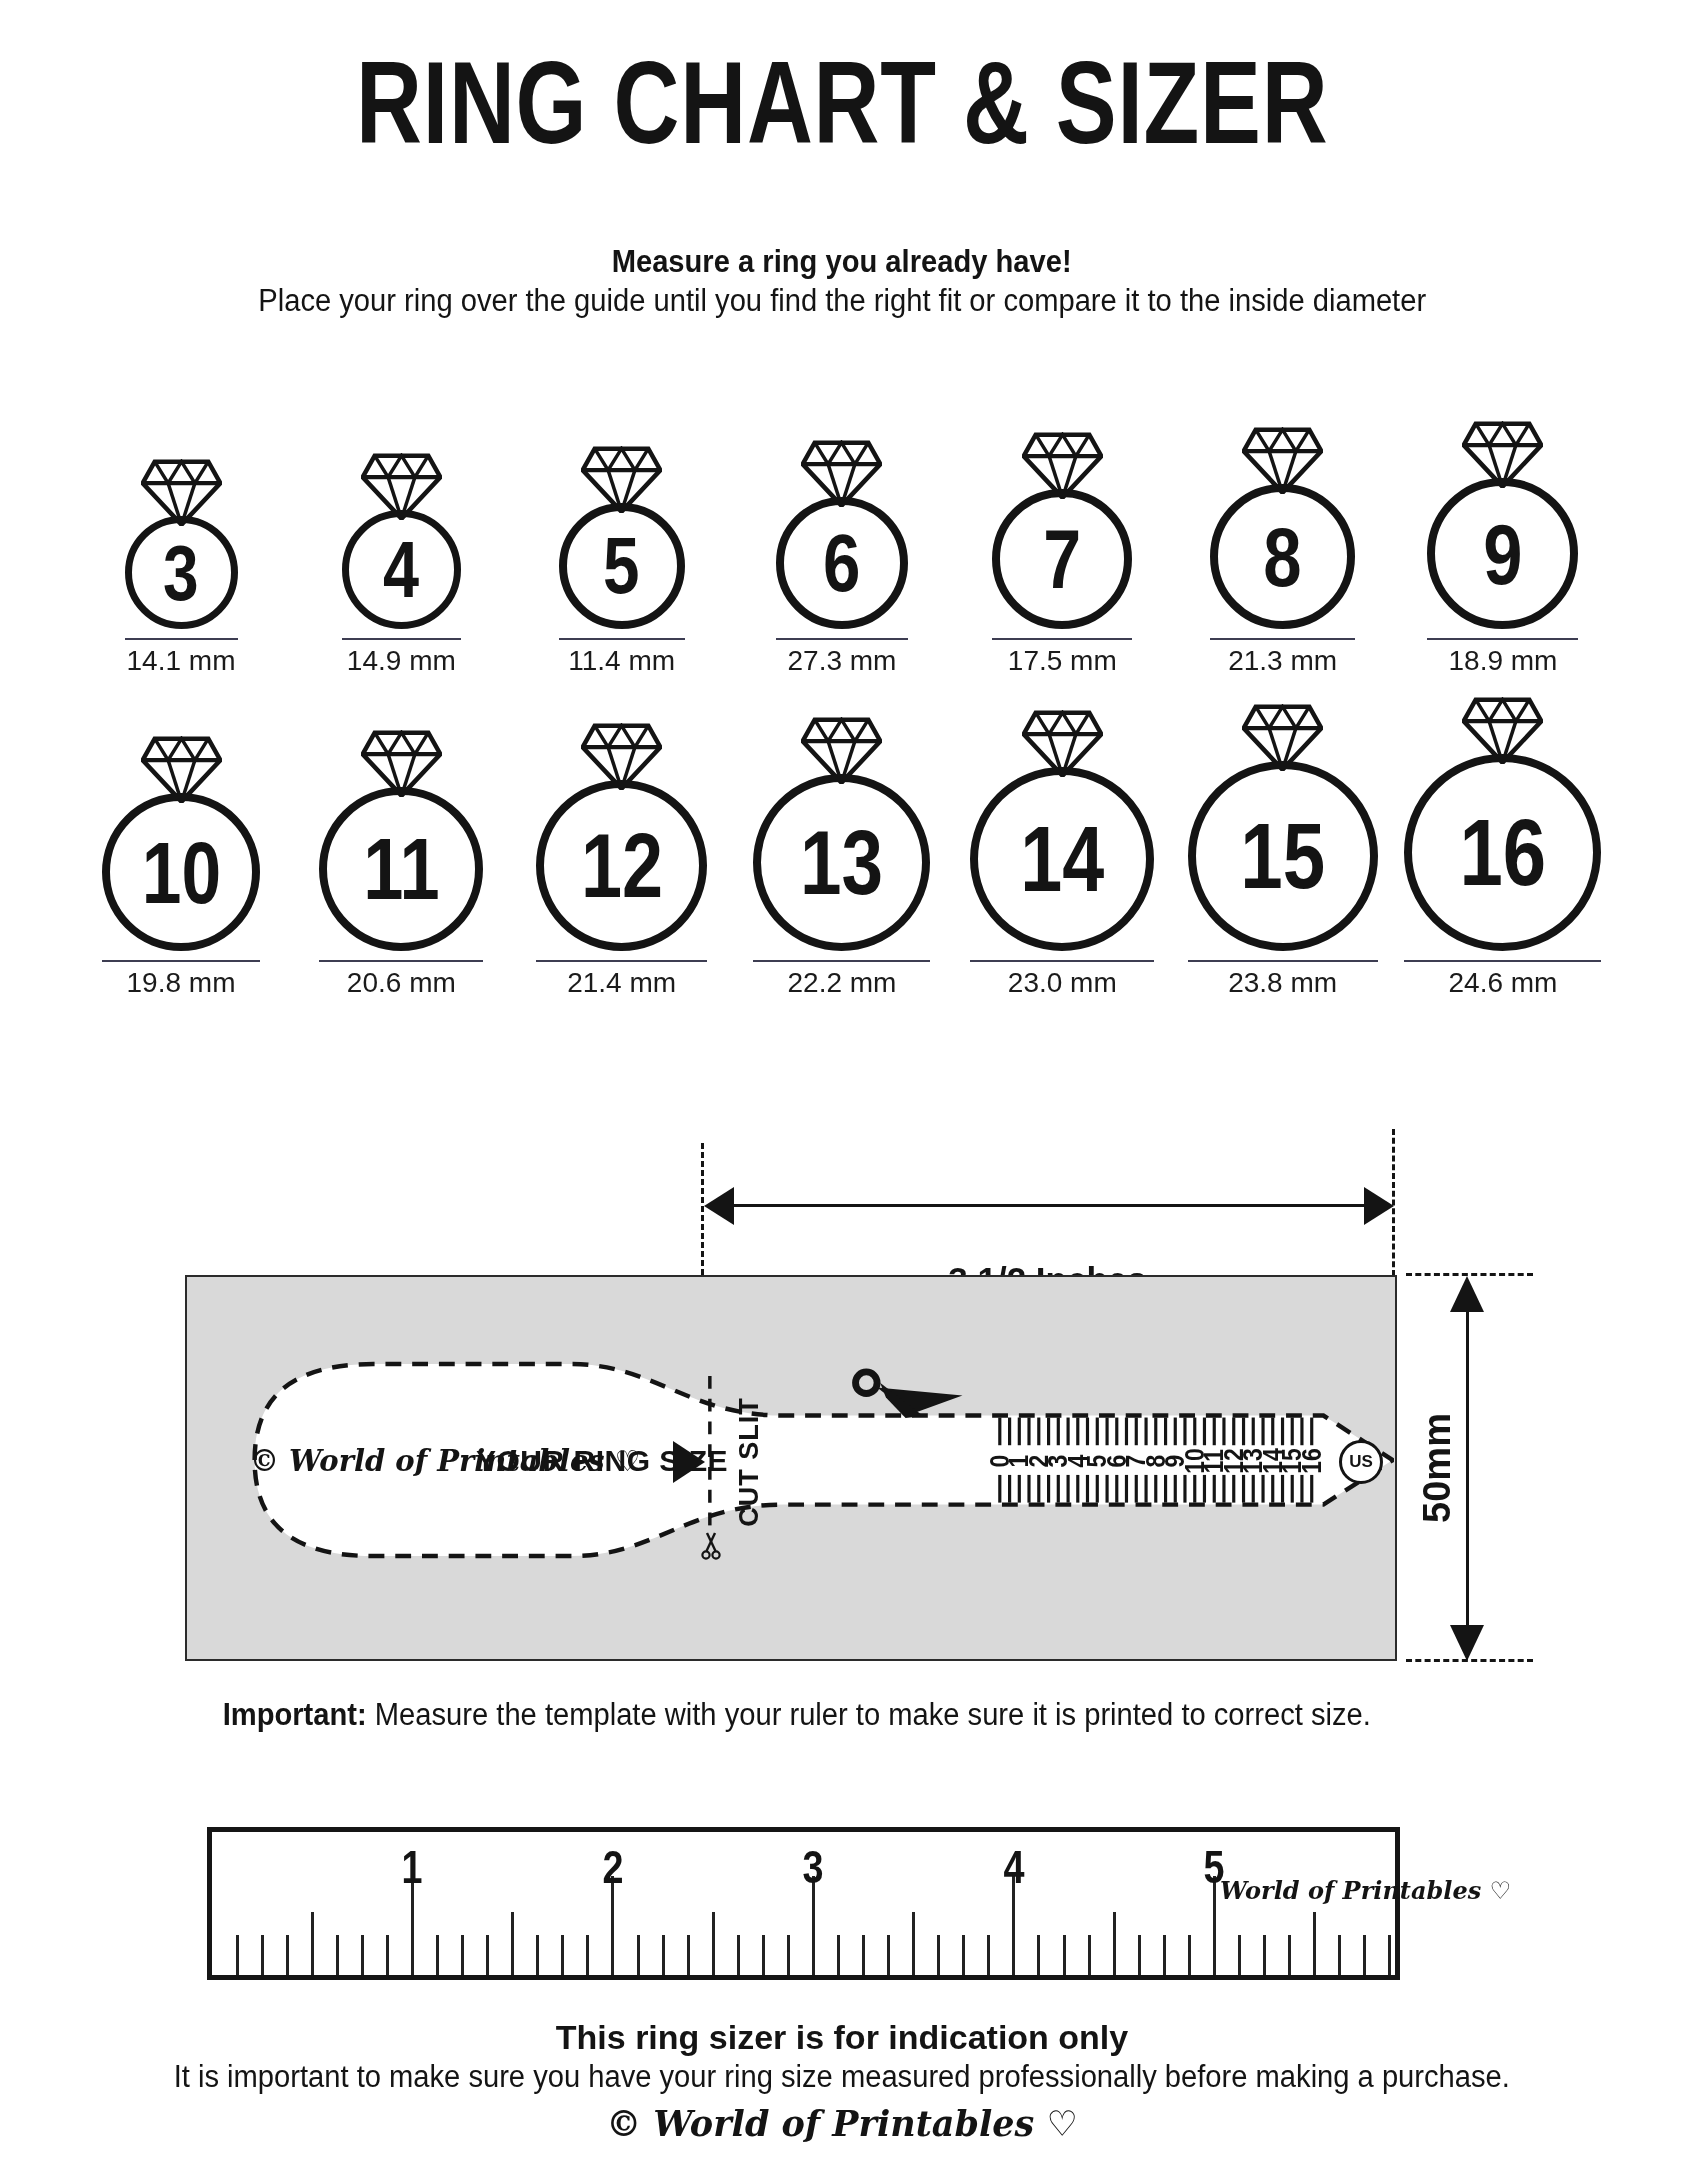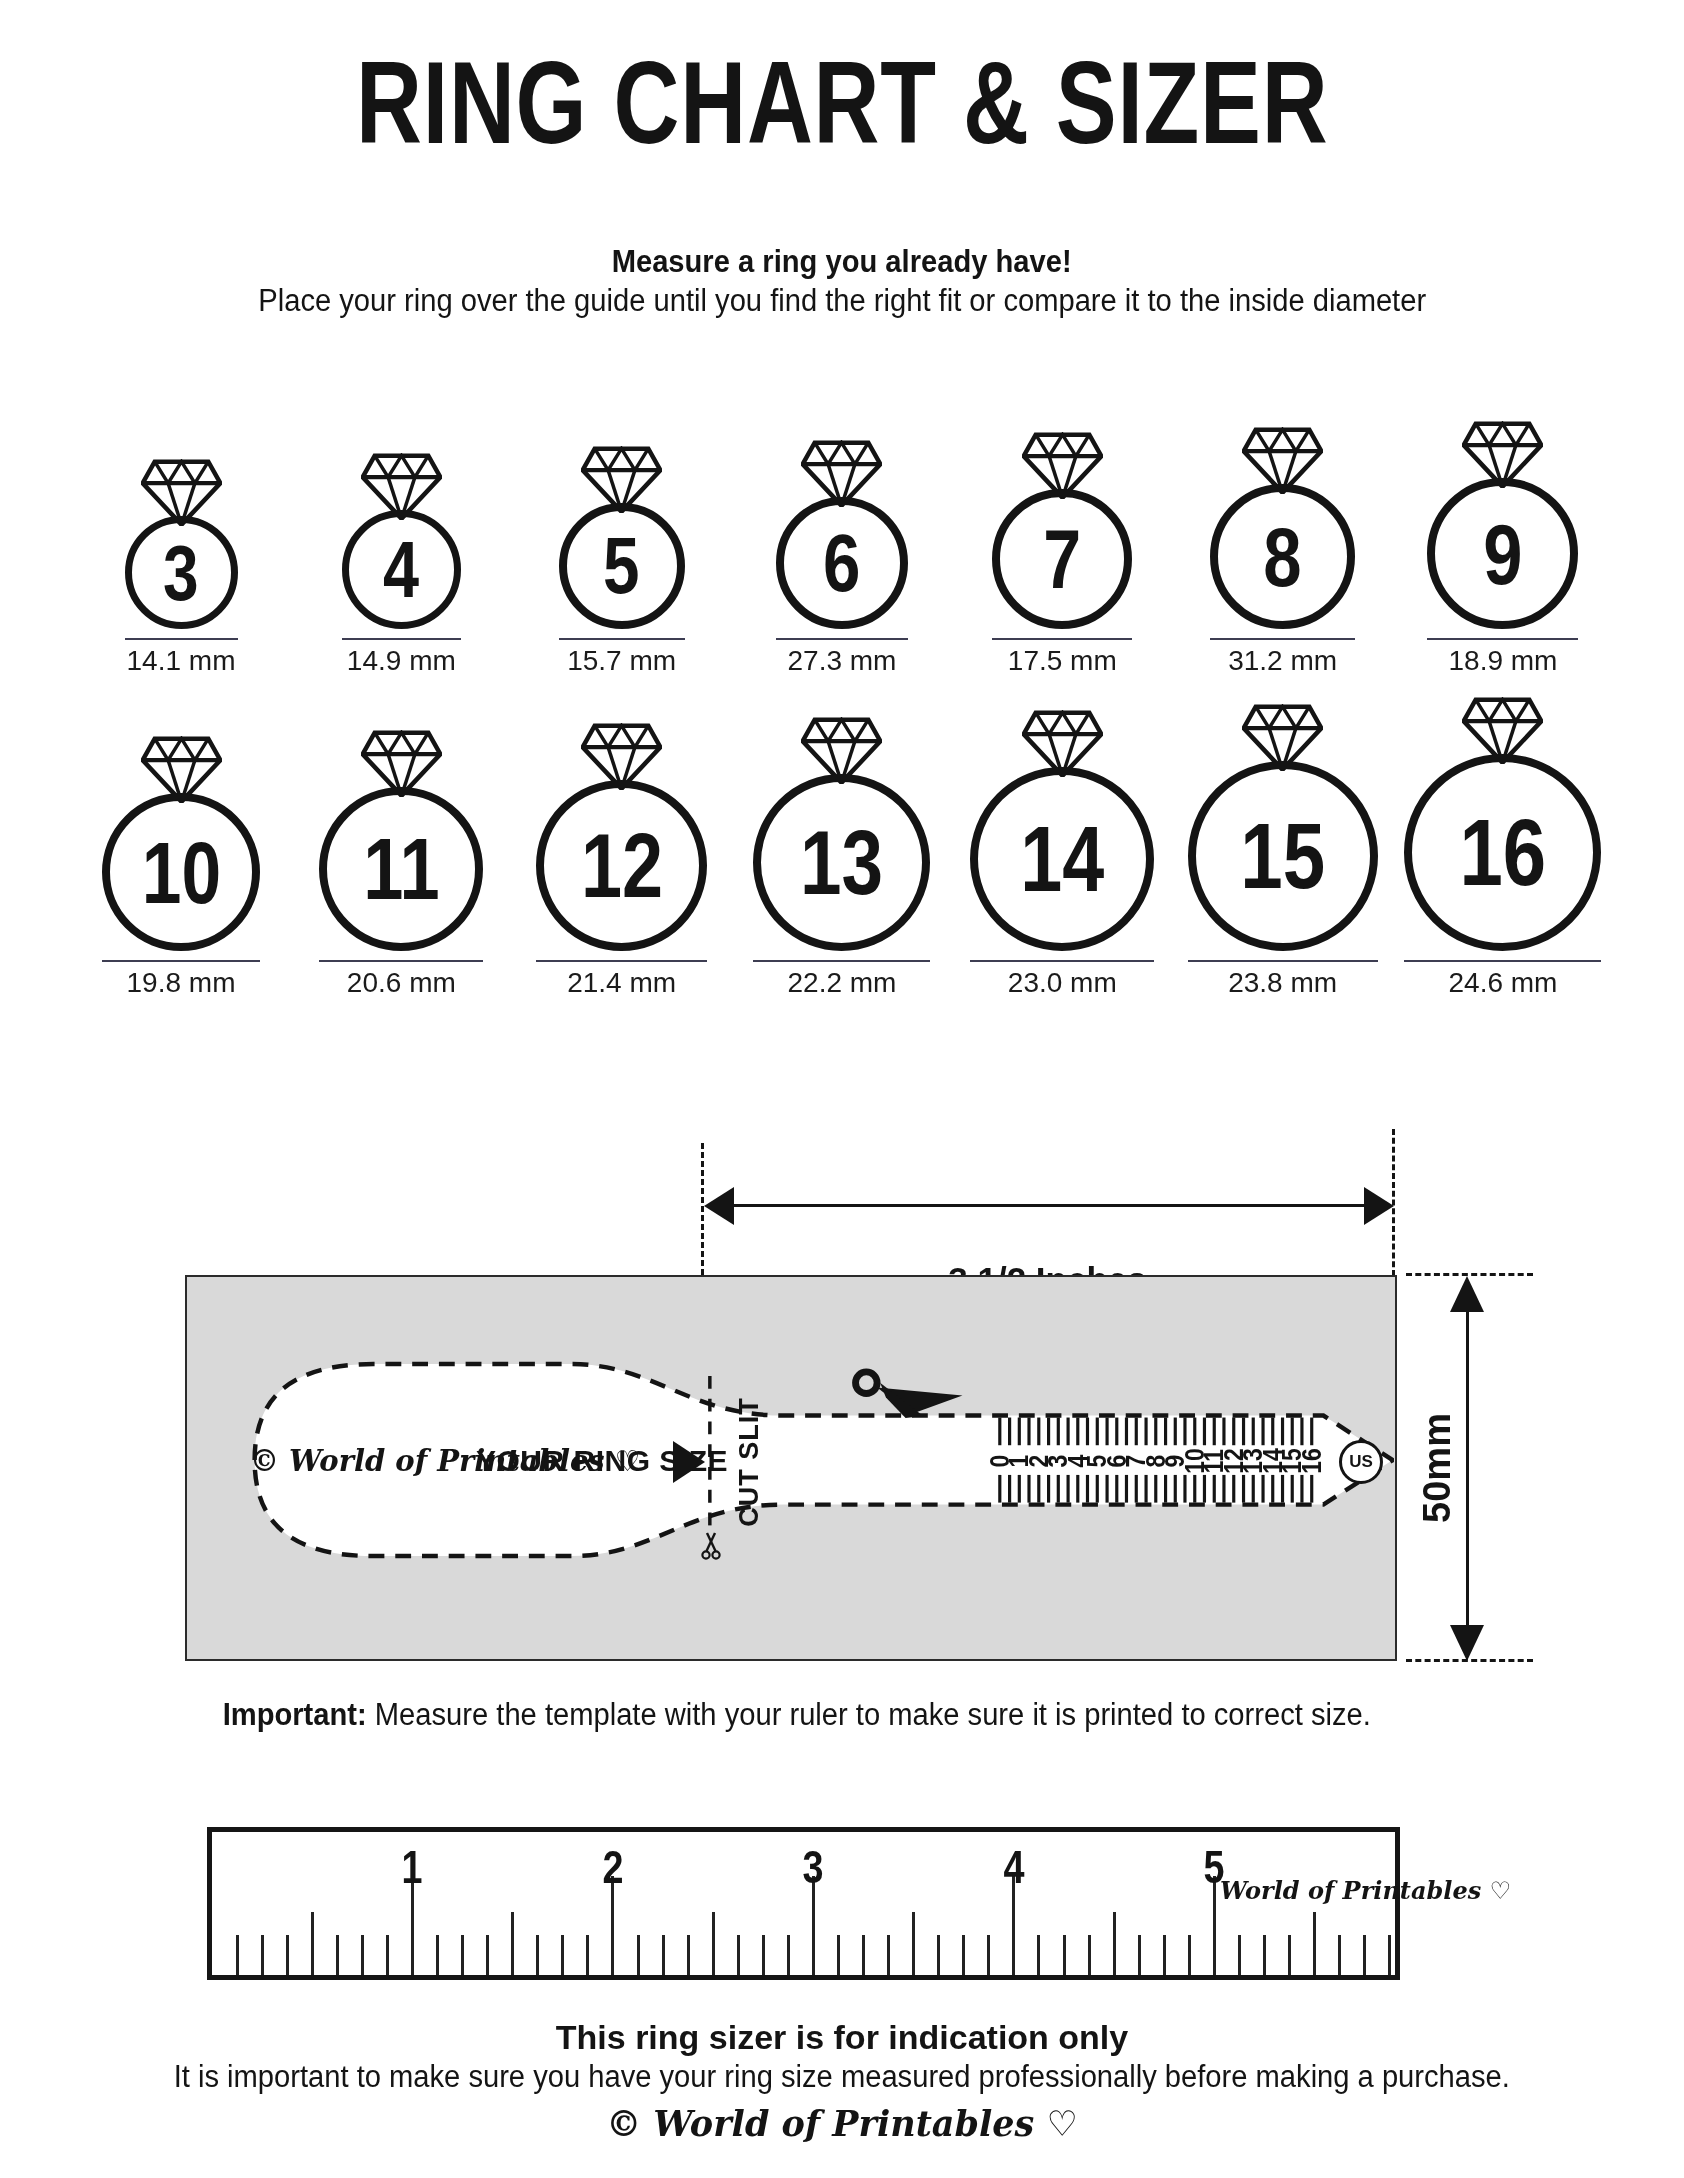--- a/index.html
+++ b/index.html
@@ -135,21 +135,21 @@
           <polygon points="10,2 50,2 59,18 30,49 1,18" fill="none" stroke="#141414" stroke-width="3.4" stroke-linejoin="miter"></polygon>
           <line x1="1" y1="18" x2="59" y2="18" stroke="#141414" stroke-width="3"></line>
           <polyline points="10,2 20,18 30,2 40,18 50,2" fill="none" stroke="#141414" stroke-width="2.6"></polyline>
           <line x1="20" y1="18" x2="30" y2="49" stroke="#141414" stroke-width="2.6"></line>
           <line x1="40" y1="18" x2="30" y2="49" stroke="#141414" stroke-width="2.6"></line>
         </svg>
         <div class="band" style="width:126px;height:126px;border:8px solid #141414;">
           <span class="ring-num" style="font-size:80px;">5</span>
         </div>
         <div class="ring-underline" style="width:126px;"></div>
-        <div class="ring-mm">15.7 mm</div>
+        <div class="ring-mm">11.4 mm</div>
       </div>
       <div class="ring-item">
         <svg class="diamond" width="81" height="67" viewBox="0 0 60 50">
           <polygon points="10,2 50,2 59,18 30,49 1,18" fill="none" stroke="#141414" stroke-width="3.4" stroke-linejoin="miter"></polygon>
           <line x1="1" y1="18" x2="59" y2="18" stroke="#141414" stroke-width="3"></line>
           <polyline points="10,2 20,18 30,2 40,18 50,2" fill="none" stroke="#141414" stroke-width="2.6"></polyline>
           <line x1="20" y1="18" x2="30" y2="49" stroke="#141414" stroke-width="2.6"></line>
           <line x1="40" y1="18" x2="30" y2="49" stroke="#141414" stroke-width="2.6"></line>
         </svg>
         <div class="band" style="width:132px;height:132px;border:8px solid #141414;">
@@ -177,21 +177,21 @@
           <polygon points="10,2 50,2 59,18 30,49 1,18" fill="none" stroke="#141414" stroke-width="3.4" stroke-linejoin="miter"></polygon>
           <line x1="1" y1="18" x2="59" y2="18" stroke="#141414" stroke-width="3"></line>
           <polyline points="10,2 20,18 30,2 40,18 50,2" fill="none" stroke="#141414" stroke-width="2.6"></polyline>
           <line x1="20" y1="18" x2="30" y2="49" stroke="#141414" stroke-width="2.6"></line>
           <line x1="40" y1="18" x2="30" y2="49" stroke="#141414" stroke-width="2.6"></line>
         </svg>
         <div class="band" style="width:145px;height:145px;border:8px solid #141414;">
           <span class="ring-num" style="font-size:84px;">8</span>
         </div>
         <div class="ring-underline" style="width:145px;"></div>
-        <div class="ring-mm">31.2 mm</div>
+        <div class="ring-mm">21.3 mm</div>
       </div>
       <div class="ring-item">
         <svg class="diamond" width="81" height="67" viewBox="0 0 60 50">
           <polygon points="10,2 50,2 59,18 30,49 1,18" fill="none" stroke="#141414" stroke-width="3.4" stroke-linejoin="miter"></polygon>
           <line x1="1" y1="18" x2="59" y2="18" stroke="#141414" stroke-width="3"></line>
           <polyline points="10,2 20,18 30,2 40,18 50,2" fill="none" stroke="#141414" stroke-width="2.6"></polyline>
           <line x1="20" y1="18" x2="30" y2="49" stroke="#141414" stroke-width="2.6"></line>
           <line x1="40" y1="18" x2="30" y2="49" stroke="#141414" stroke-width="2.6"></line>
         </svg>
         <div class="band" style="width:151px;height:151px;border:8px solid #141414;">

